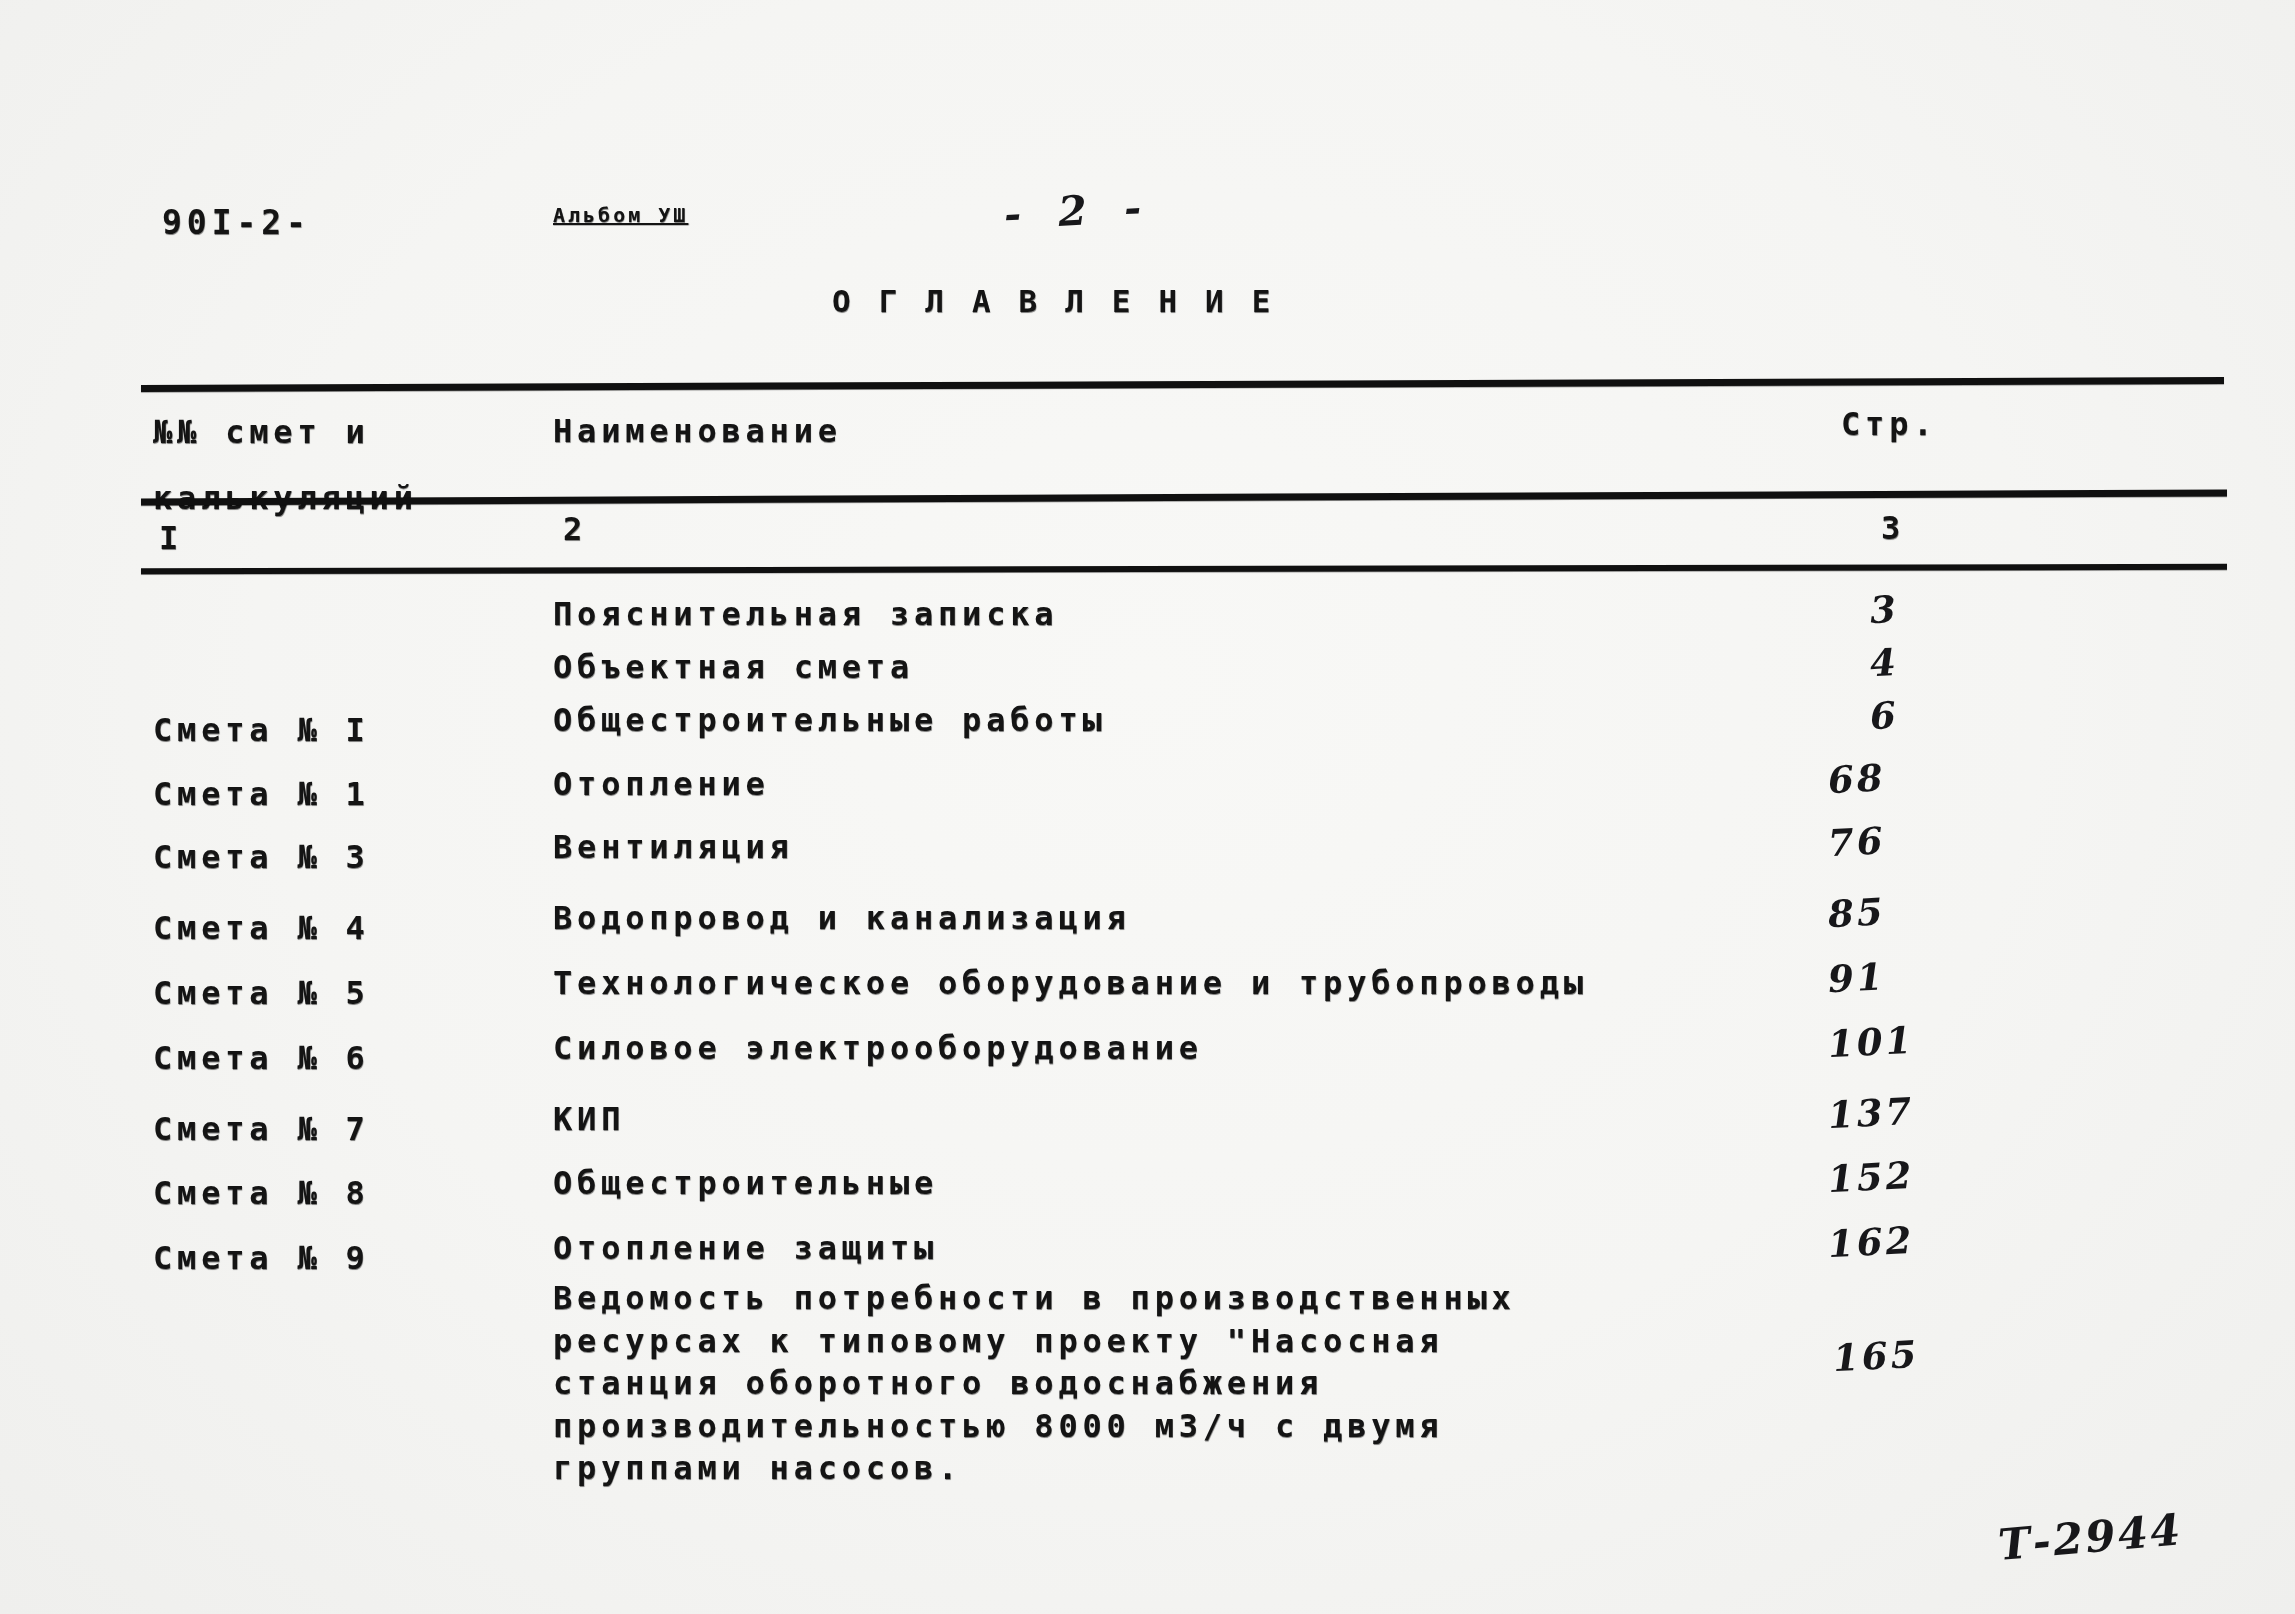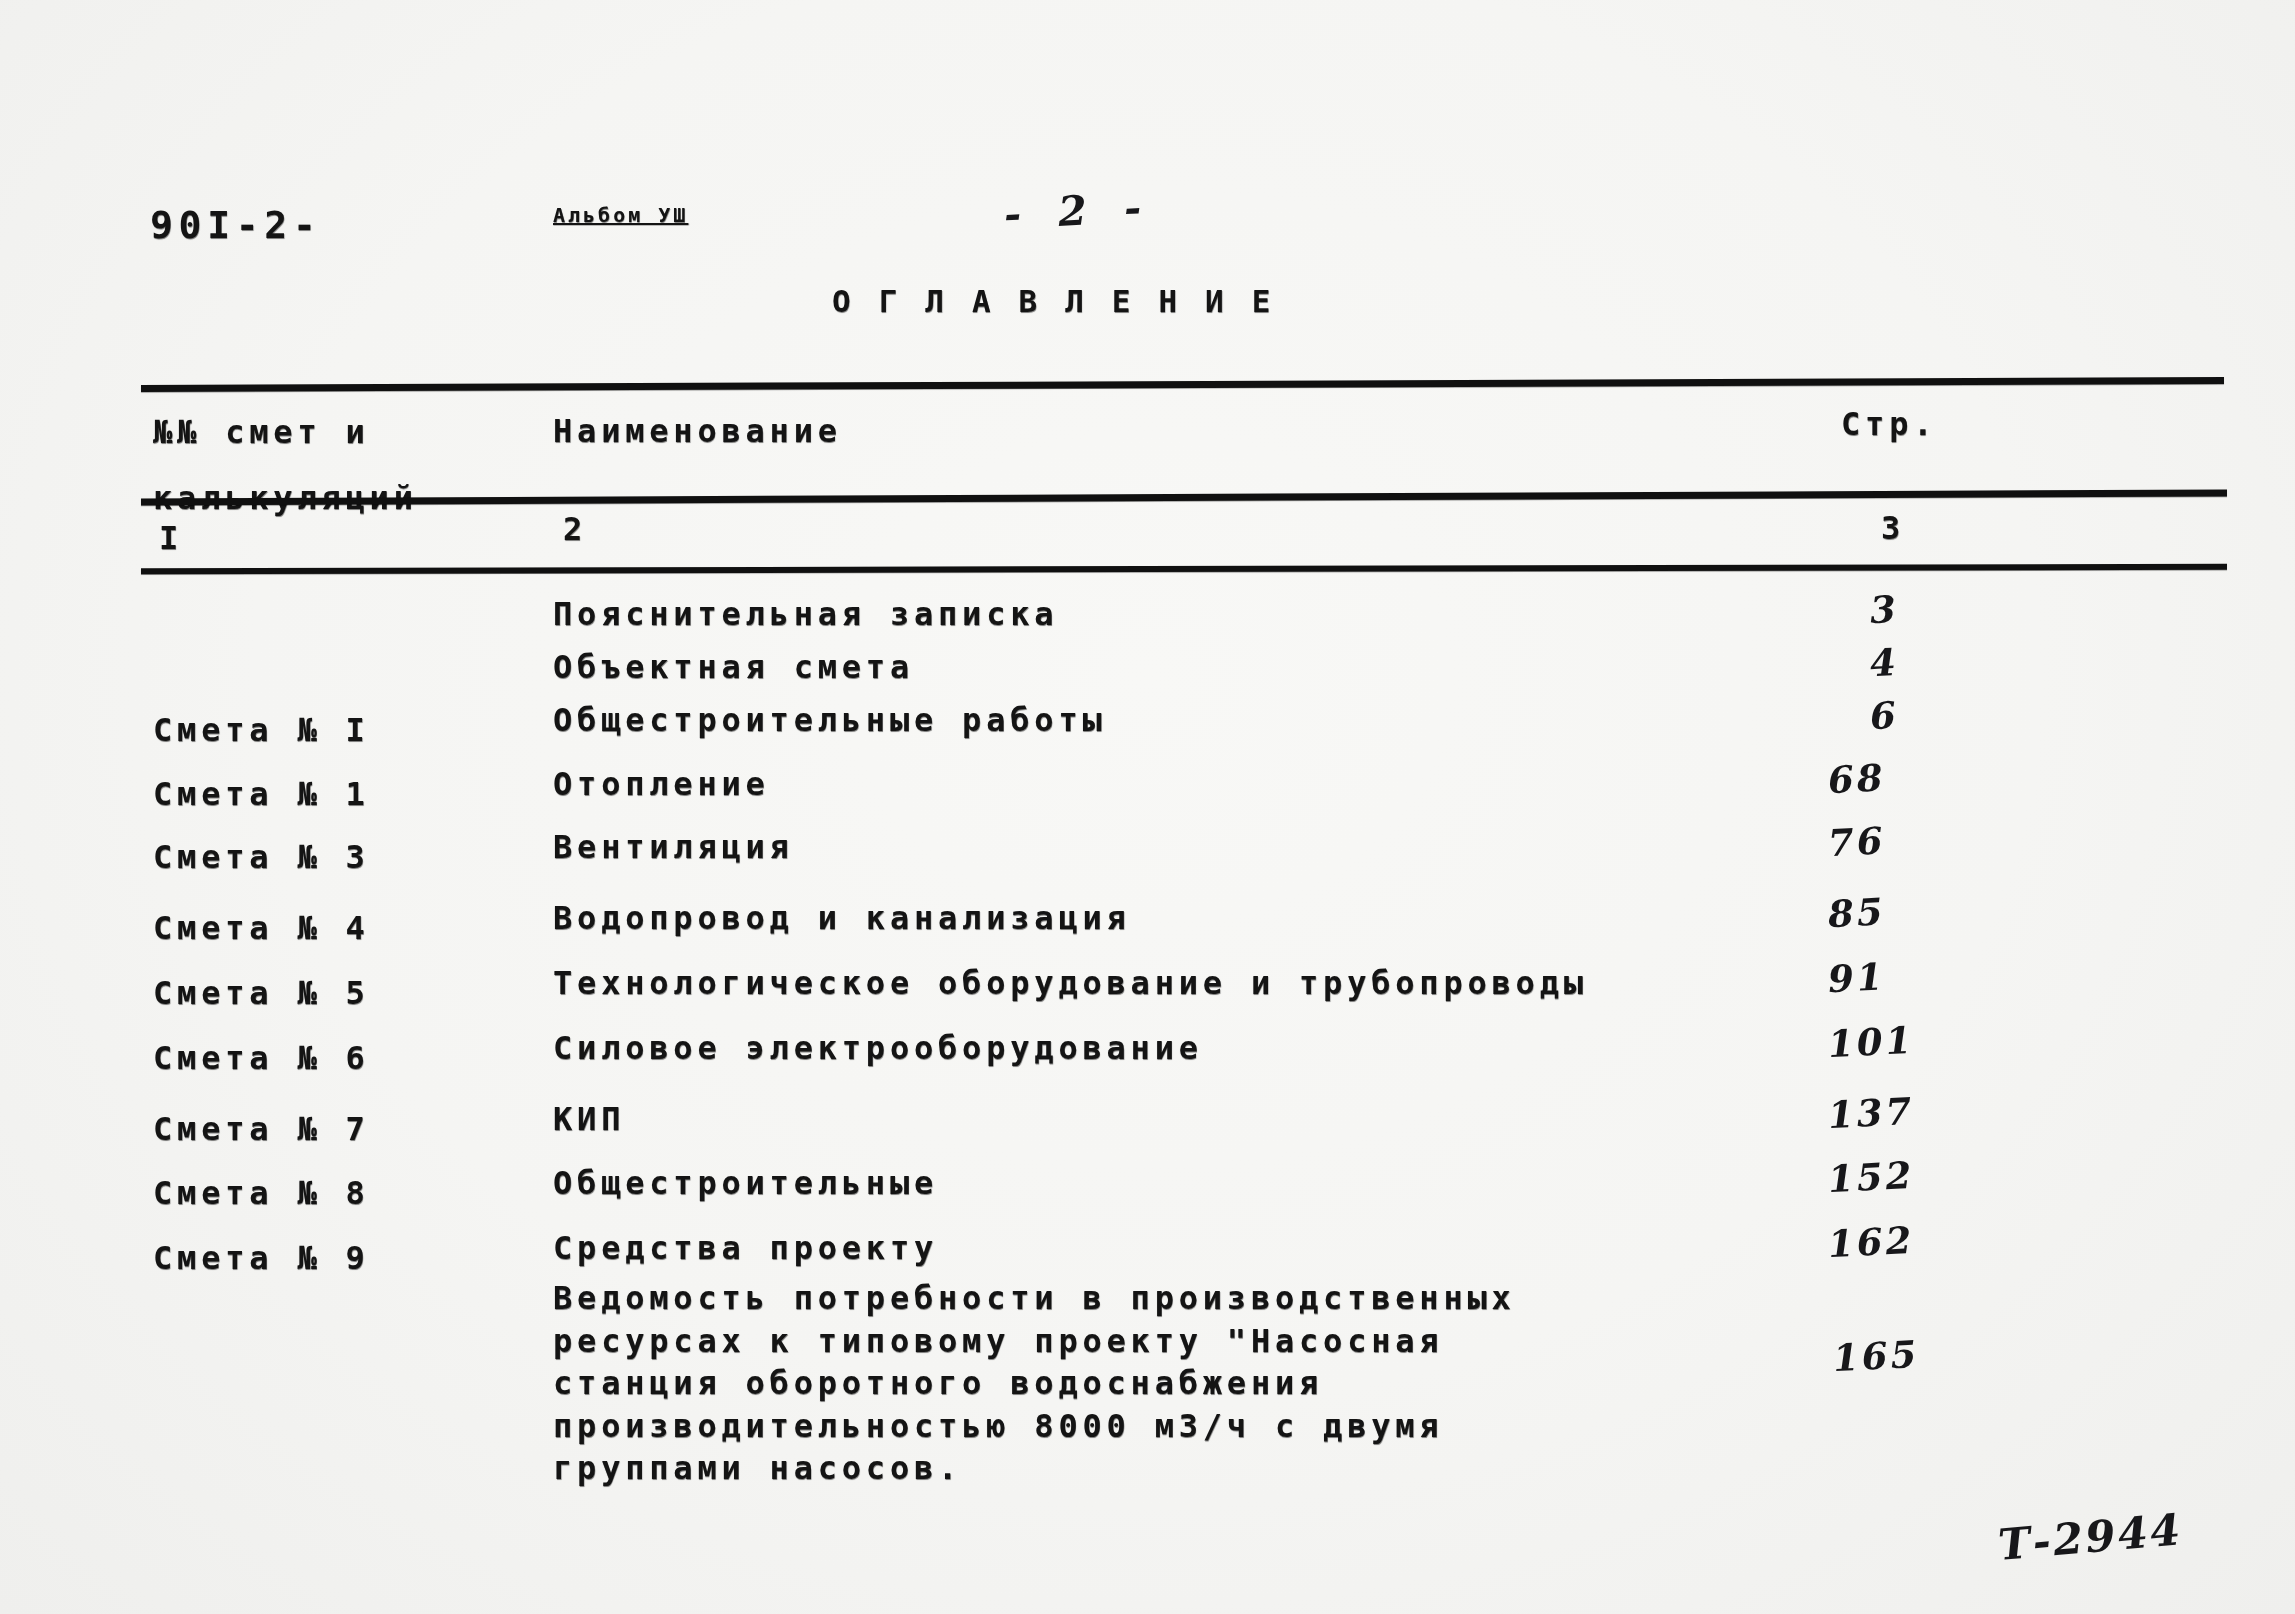--- a/index.html
+++ b/index.html
@@ -17,21 +17,21 @@
   }
   .hand {
     font-family:"DejaVu Serif", serif; font-style:italic; font-weight:700;
     color:#17171a; letter-spacing:0.08em;
   }
   .rule { position:absolute; background:#101010; box-shadow:0 0.7px 0.7px rgba(0,0,0,0.4); }
   .rule-1 { left:141px; top:381px;  width:2083px; height:7.3px; transform:rotate(-0.22deg); }
   .rule-2 { left:141px; top:494px;  width:2086px; height:7.3px; transform:rotate(-0.25deg); }
   .rule-3 { left:141px; top:566px;  width:2086px; height:6px;  transform:rotate(-0.12deg); }
 
-  .doc-code { left:150px;  top:203px; font-size:38px; }
+  .doc-code { left:162px;  top:203px; font-size:33px; }
   .album    { left:553px;  top:203px; font-size:20px;text-decoration:underline; }
   .pagenum  { left:1004px; top:187px; font-size:41px; letter-spacing:0.28em; transform:rotate(-3deg); }
   .title    { left:832px; top:283px; font-size:31px; }
 
   .h1 { left:153px;  top:400px; width:359px; line-height:2.05; }
   .h2 { left:553px;  top:412px; }
   .h3 { left:1841px; top:405px; }
   .i1 { left:159px;  top:519px; }
   .i2 { left:563px;  top:510px; }
   .i3 { left:1881px; top:509px; }
@@ -127,21 +127,21 @@
   </div>
 
   <div class="row" style="top:1162px">
     <span class="cell c1 typed">Смета № 8</span>
     <span class="cell c2 typed">Общестроительные</span>
     <span class="cell c3 hand">152</span>
   </div>
 
   <div class="row" style="top:1227px">
     <span class="cell c1 typed">Смета № 9</span>
-    <span class="cell c2 typed">Средства проекту</span>
+    <span class="cell c2 typed">Отопление защиты</span>
     <span class="cell c3 hand">162</span>
   </div>
 
   <div class="row row-last" style="top:1277px">
     <span class="cell c1 typed"></span>
     <span class="cell c2 typed">Ведомость потребности в производственных ресурсах к типовому проекту "Насосная станция оборотного водоснабжения производительностью 8000 м3/ч с двумя группами насосов.</span>
     <span class="cell c3 hand low">165</span>
   </div>
 
   <span class="abs hand stamp">Т-2944</span>

